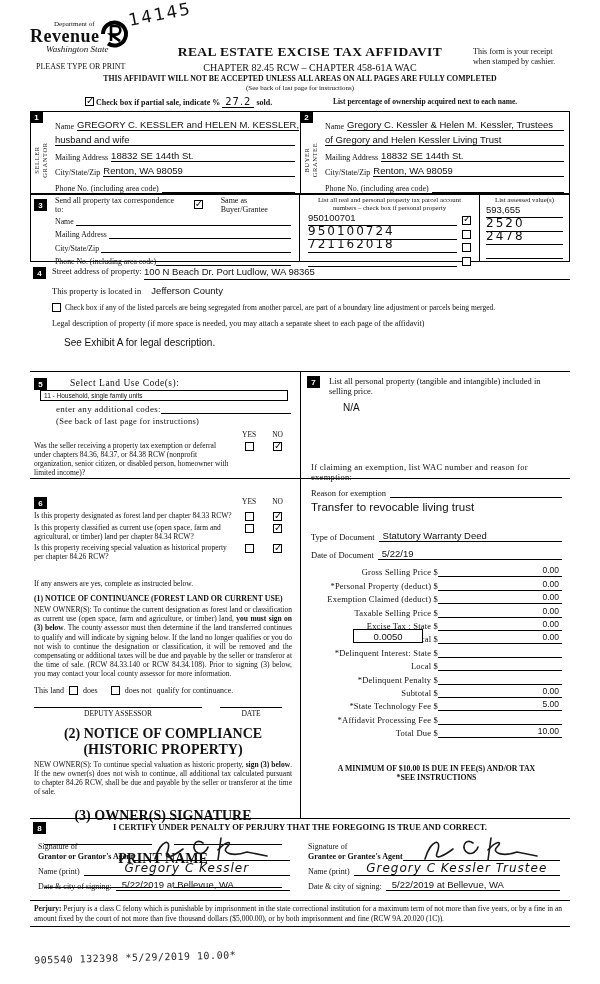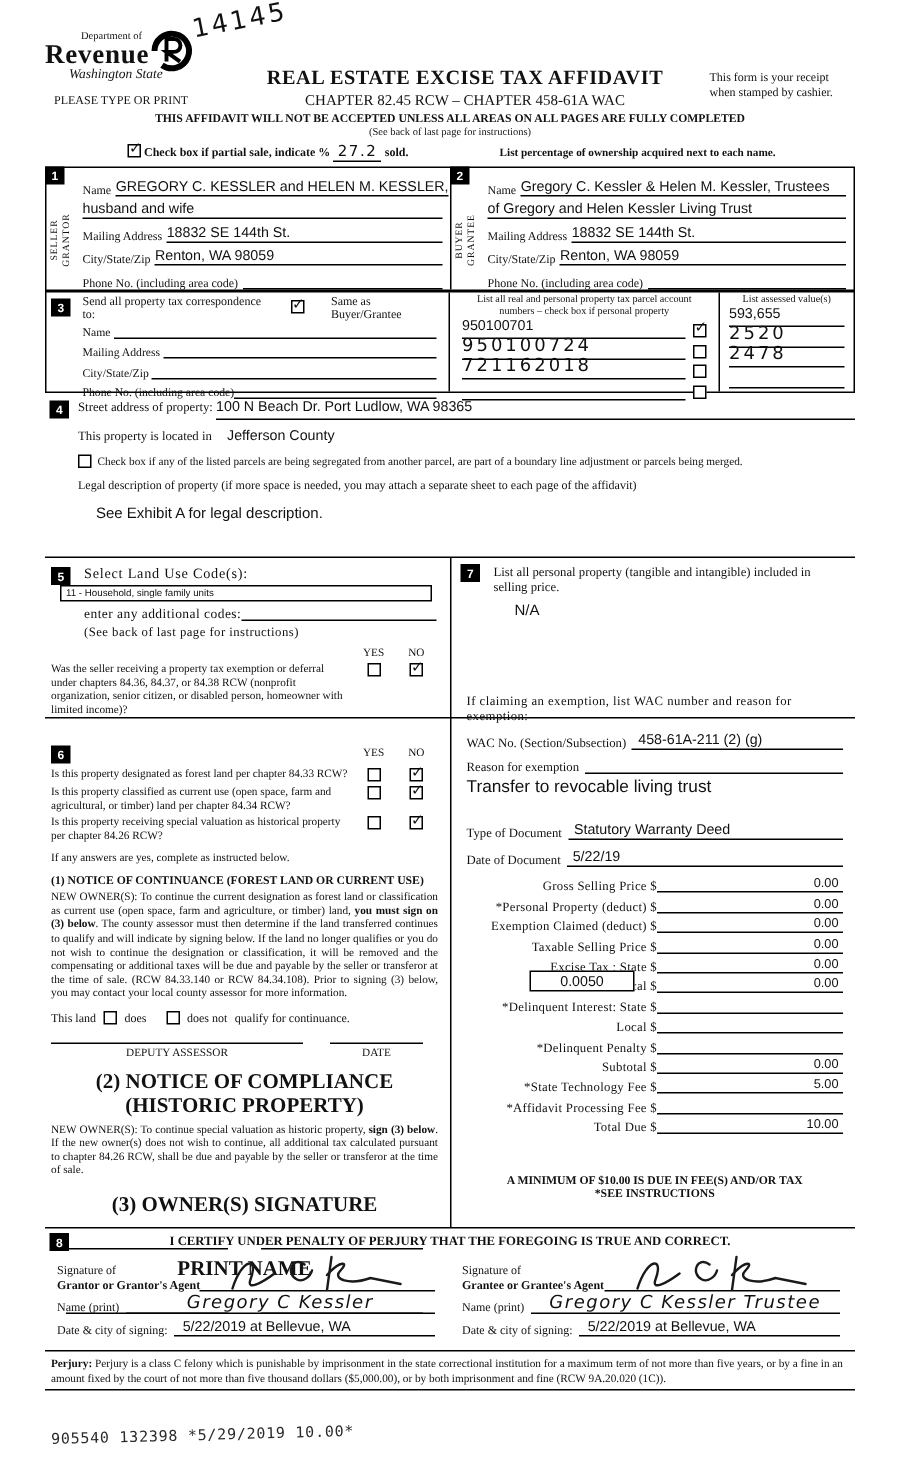--- a/index.html
+++ b/index.html
@@ -74,32 +74,32 @@
   .s4legal { font-size:8px; padding-left:22px; margin-top:7px; }
   .s4exhibit { font-size:10px; padding-left:34px; margin-top:9px; }
 
   
   .cols { position:absolute; left:30px; top:371px; width:540px; height:447px; border-top:1px solid #000; }
   .vdiv { position:absolute; left:270px; top:0; bottom:0; border-left:1px solid #000; }
   .xline { position:absolute; left:0; right:0; top:106px; border-top:1px solid #000; }
   .col-l { position:absolute; left:0; top:0; width:270px; padding:4px 8px 0 4px; }
   .col-r { position:absolute; left:271px; top:0; width:269px; padding:4px 8px 0 10px; }
 
-  .s5title { font-size:9.5px; letter-spacing:0.5px; margin:2px 0 0 22px; }
+  .s5title { font-size:9.5px; letter-spacing:0.5px; margin:2px 0 0 36px; }
   .lu-box { border:1px solid #000; width:248px; margin:2px 0 0 6px; padding:1px 3px; font-size:6.5px; font-family:"Liberation Sans",sans-serif; }
   .s5add { font-size:9px; letter-spacing:0.3px; margin:3px 0 0 22px; display:flex; align-items:flex-end; }
   .s5add .fill { width:130px; flex:none; }
   .s5sb { font-size:8.5px; letter-spacing:0.3px; margin:2px 0 0 22px; }
   .ynhead { display:flex; justify-content:flex-end; gap:16px; padding-right:9px; font-size:7.5px; margin-top:4px; }
   .q { display:flex; margin-top:2px; }
   .qtext { width:198px; font-size:7.5px; line-height:9px; }
   .qboxes { flex:1; display:flex; justify-content:flex-end; gap:19px; padding-right:10px; align-items:flex-start; padding-top:1px; }
 
   .s6head { position:relative; height:12px; margin-top:5px; }
-  .ifyes { font-size:7.5px; margin-top:6px; }
+  .ifyes { font-size:7.5px; margin-top:18px; }
   .n1title { font-size:7.8px; font-weight:bold; margin-top:6px; }
   .para { font-size:7.5px; line-height:9.2px; margin-top:2px; text-align:justify; }
   .landrow { font-size:8px; margin-top:7px; display:flex; align-items:center; gap:5px; }
   .deprow { display:flex; margin-top:12px; }
   .depline { width:168px; border-top:1px solid #000; font-size:7.5px; text-align:center; padding-top:1px; }
   .depgap { width:18px; }
   .dateline { width:62px; border-top:1px solid #000; font-size:7.5px; text-align:center; padding-top:1px; }
   .ctitle { font-size:14px; font-weight:bold; text-align:center; margin-top:8px; }
   .sigpair { display:flex; justify-content:center; gap:22px; margin-top:20px; }
   .sigpair div { width:108px; border-top:1px solid #000; }
@@ -403,24 +403,20 @@
 
     <div class="col-r">
       <div style="position:relative;">
         <span class="badge" style="top:0;left:-4px;">7</span>
         <div class="s7label">List all personal property (tangible and intangible) included in selling price.</div>
       </div>
       <div class="s7na typed">N/A</div>
 
       <div class="exintro" style="margin-top:49px;">If claiming an exemption, list WAC number and reason for exemption:</div>
 
-      <div class="s7row">
-        <span class="lab">WAC No. (Section/Subsection)</span>
-        <span class="fill"><span class="typed">458-61A-211 (2) (g)</span></span>
-      </div>
       <div class="s7row">
         <span class="lab">Reason for exemption</span>
         <span class="fill"></span>
       </div>
       <div class="reasonval typed">Transfer to revocable living trust</div>
 
       <div class="s7row" style="margin-top:17px;">
         <span class="lab">Type of Document</span>
         <span class="fill"><span class="typed">Statutory Warranty Deed</span></span>
       </div>

